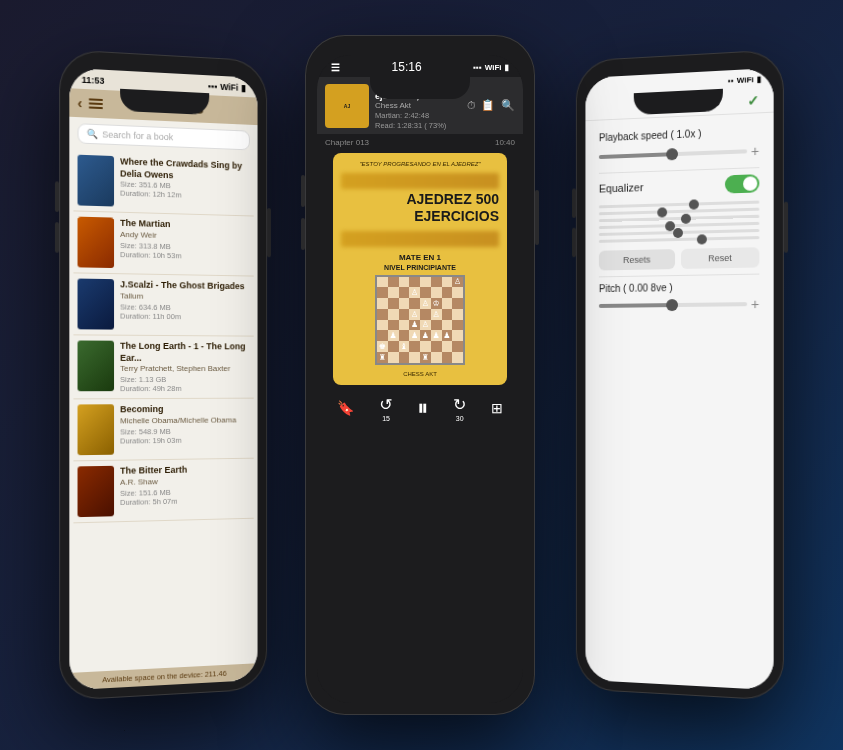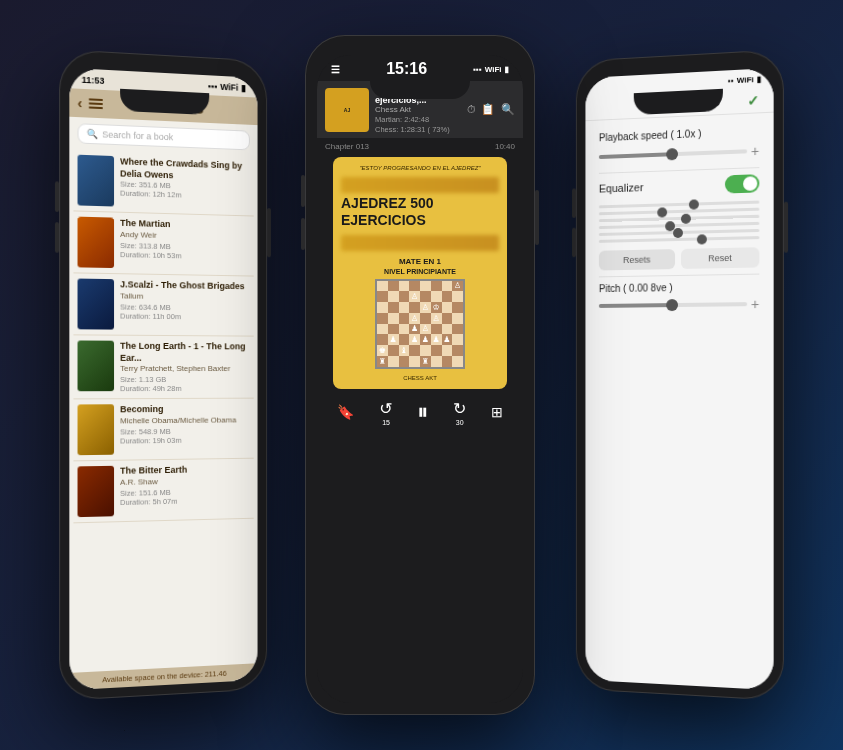--- a/index.html
+++ b/index.html
@@ -343,21 +343,21 @@
       font-size: 6px;
       font-style: italic;
       color: #3a2a00;
       margin-bottom: 4px;
       text-align: center;
     }
     .chess-book-main-title {
       font-size: 14px;
       font-weight: 900;
       color: #1a1a1a;
-      text-align: left;
+      text-align: right;
       line-height: 1.2;
       margin-bottom: 4px;
     }
     .chess-book-blurred {
       background: linear-gradient(90deg, #d4a020 0%, #c89020 100%);
       height: 16px;
       width: 100%;
       margin: 2px 0;
       border-radius: 2px;
       filter: blur(2px);
@@ -767,41 +767,41 @@
     <div class="phone-side-btn vol-down"></div>
     <div class="phone-side-btn power-btn"></div>
     <div class="phone-screen">
       <div class="phone-notch"></div>
       <div class="player-ui">
 
         <div class="player-status-bar">
           <div style="display:flex;align-items:center;gap:4px;">
             <span style="font-size:10px;">☰</span>
           </div>
-          <span style="font-size:16px;font-weight:700;">15:16</span>
+          <span style="font-size:12px;font-weight:400;">15:16</span>
           <div style="display:flex;align-items:center;gap:3px;">
             <span style="font-size:8px;">▪▪▪</span>
             <span style="font-size:8px;">WiFi</span>
             <span style="font-size:8px;">▮</span>
           </div>
         </div>
 
         <div class="player-top-bar">
           <div class="player-mini-cover">
             <span style="font-size:5px;font-weight:900;color:#1a1a1a;">AJ</span>
           </div>
           <div class="player-book-info">
             <div class="player-book-title">Ajedrez 500 ejercicios,...</div>
             <div class="player-book-author">Chess Akt</div>
             <div class="player-duration-row">
               <span>Martian:</span>
               <span>2:42:48</span>
             </div>
             <div class="player-duration-row">
-              <span>Chess:</span>
+              <span>Read:</span>
               <span>1:28:31 ( 73%)</span>
             </div>
           </div>
           <div class="player-top-icons">
             <span style="color:#aaa;font-size:11px;">⏱</span>
             <span style="color:#aaa;font-size:11px;">📋</span>
             <span style="color:#aaa;font-size:11px;">🔍</span>
           </div>
         </div>
 

